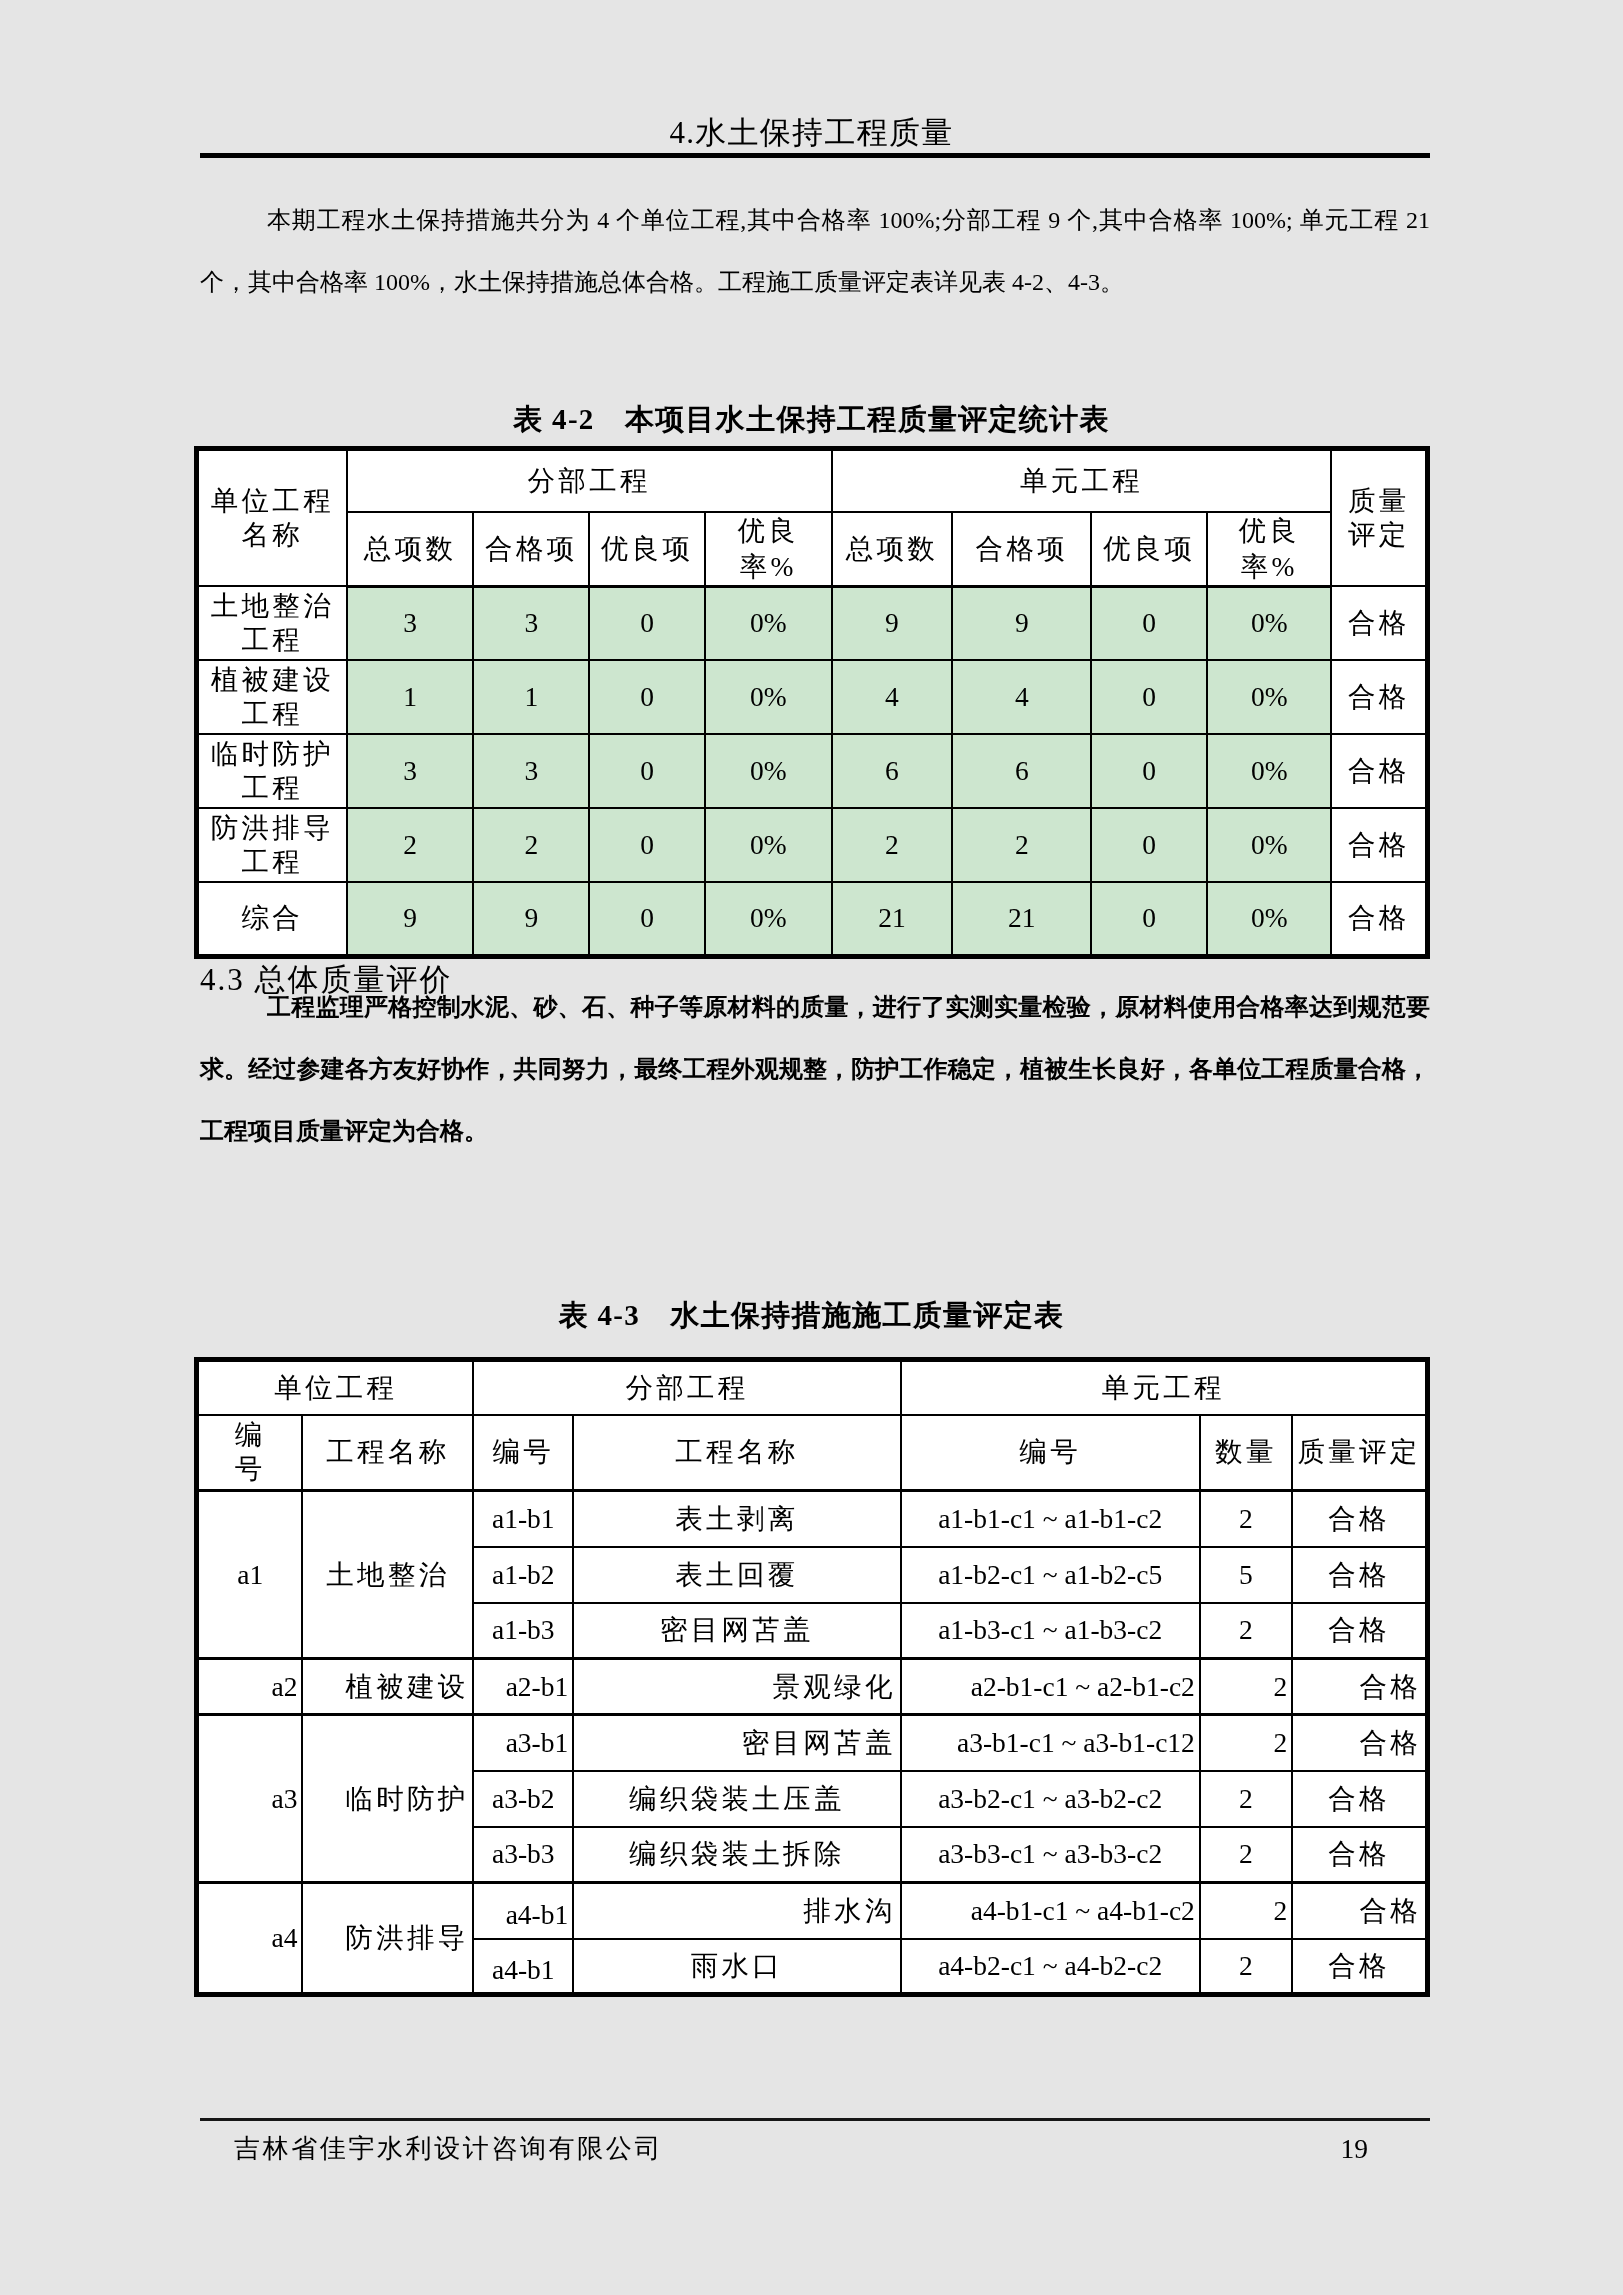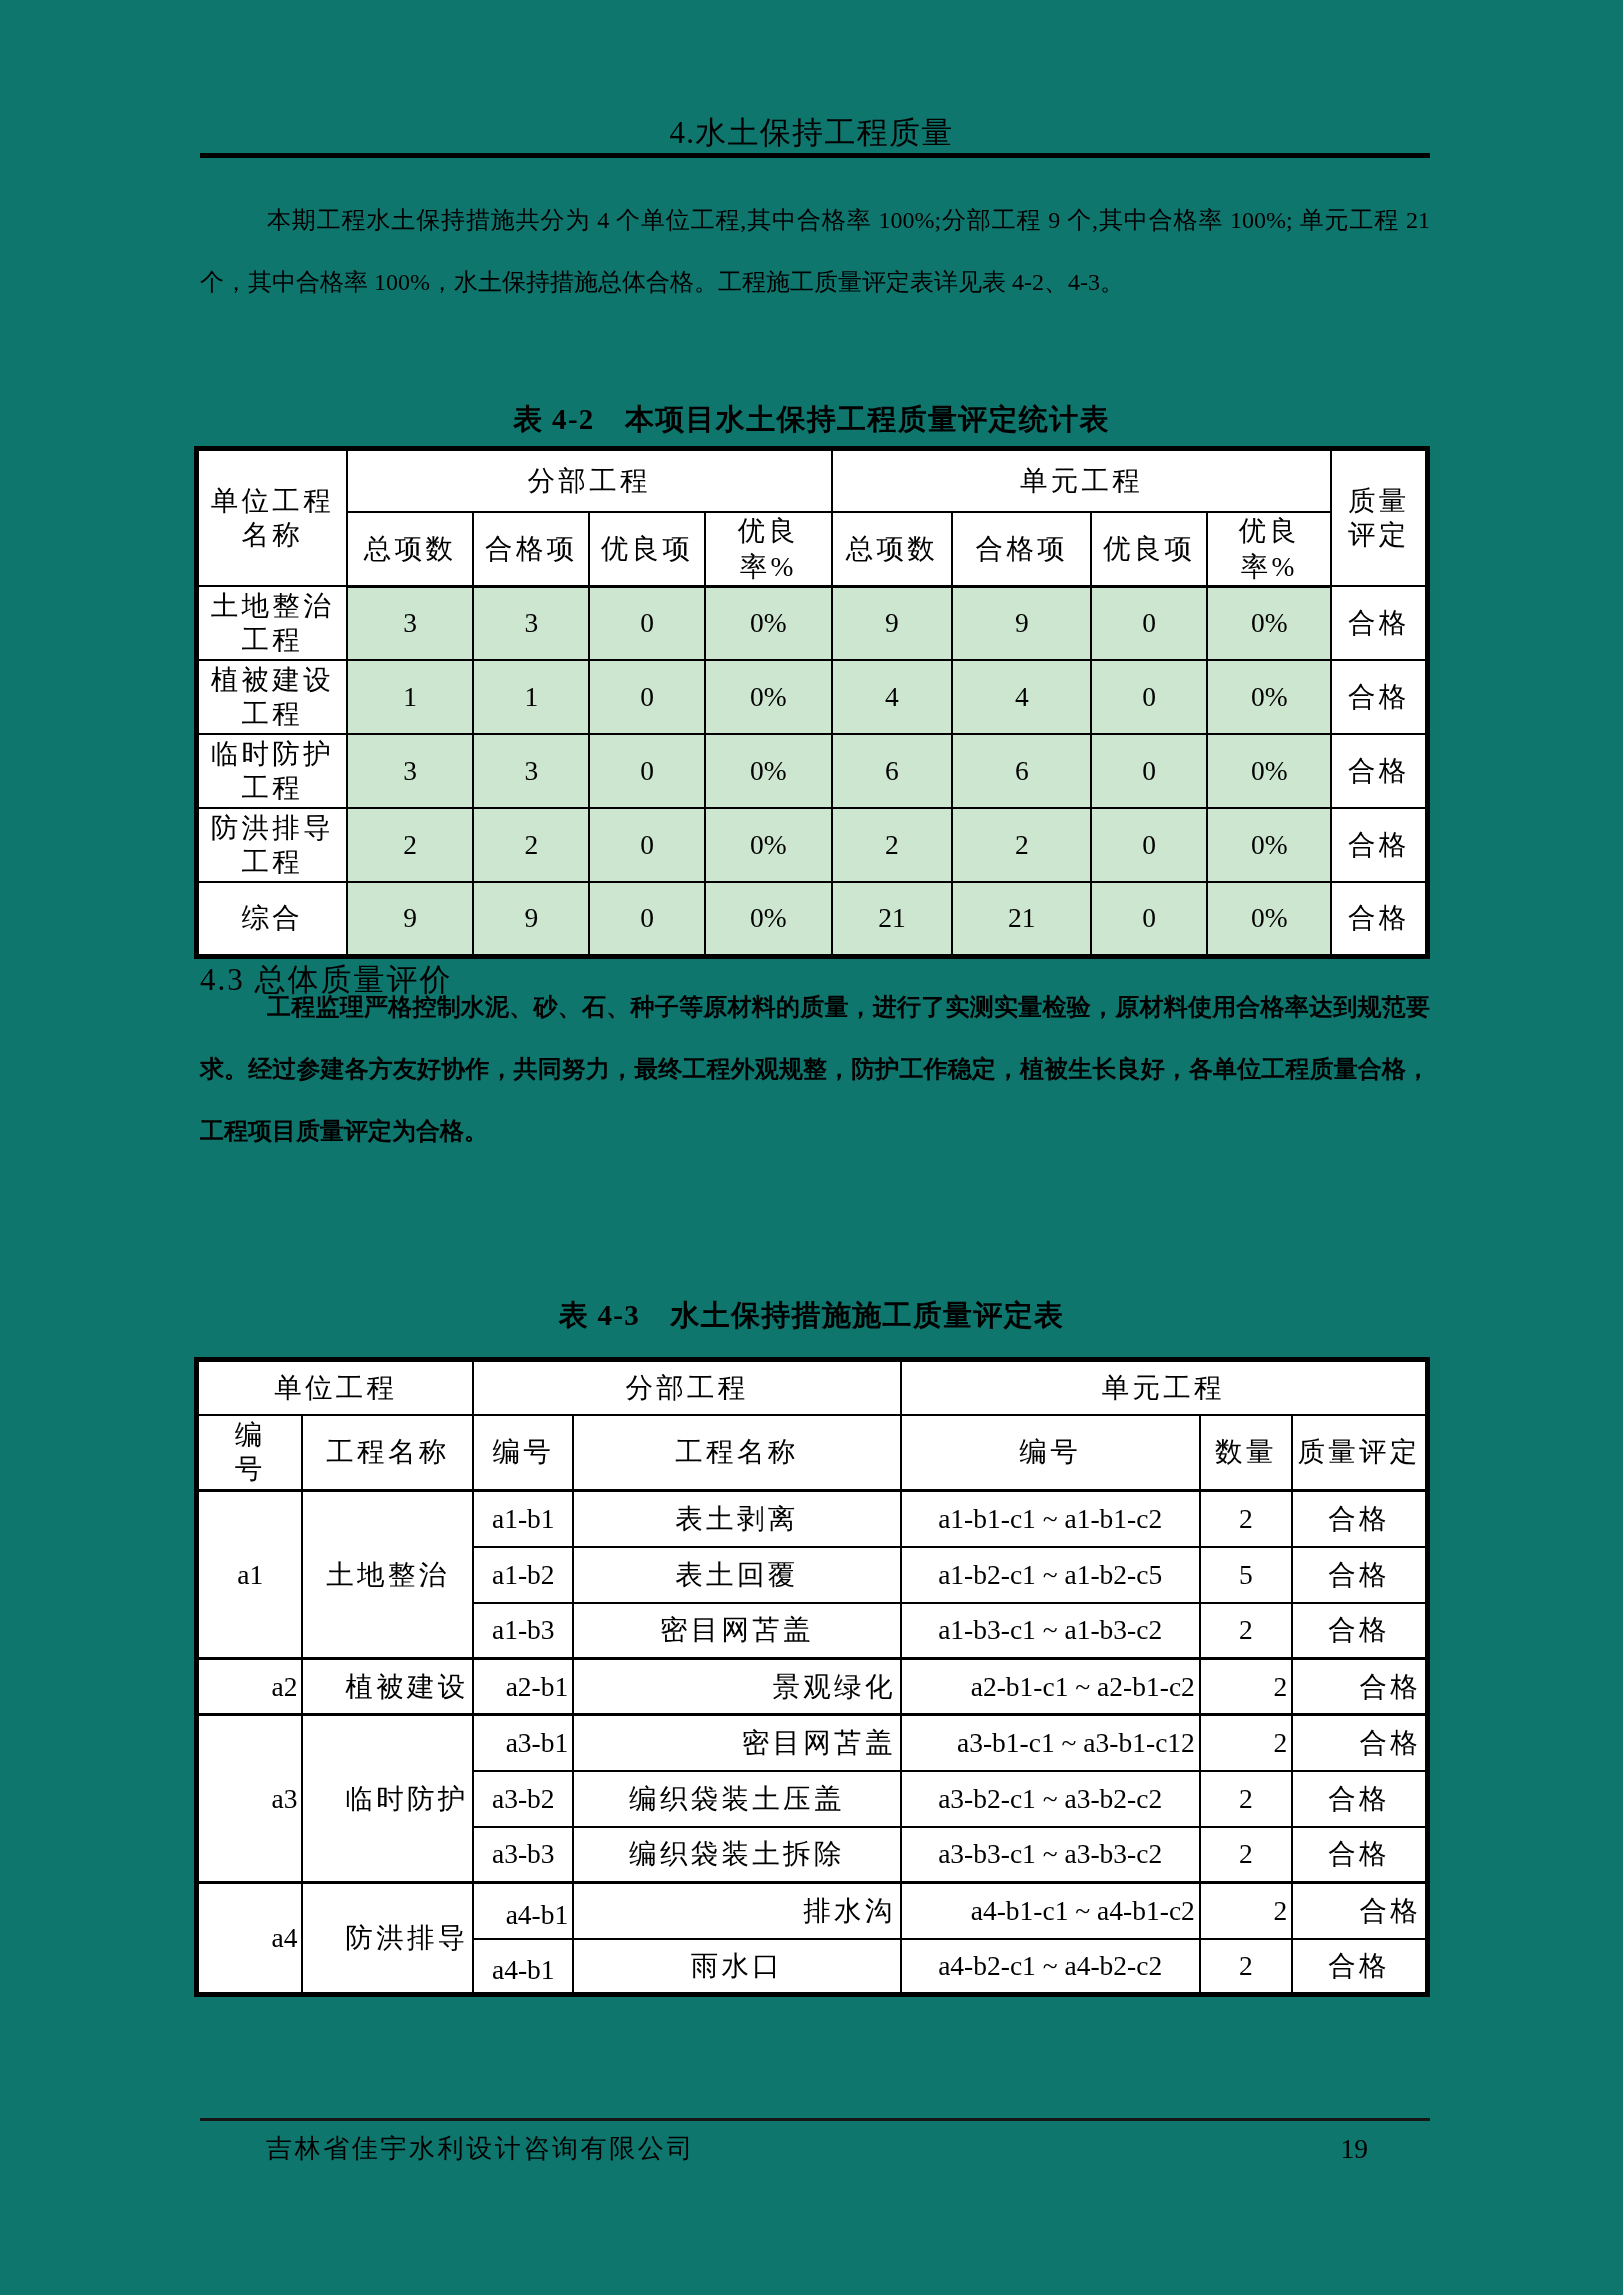--- a/index.html
+++ b/index.html
@@ -2,21 +2,21 @@
 <html style="font-size:10.5px"><head>
 <meta charset="utf-8">
 <style>
   * { margin:0; padding:0; box-sizing:border-box; }
   html,body { background:#ffffff; }
   body {
     width:1623px; height:2295px; position:relative;
     font-family:"Liberation Serif","DejaVu Serif",serif;
     color:#000;
   }
-  .page { position:absolute; inset:0; background:#0f766e; }
+  .page { position:absolute; inset:0; background:#e5e5e5; }
 
   
   .chapter-title {
     position:absolute; top:115px; left:0; width:100%;
     text-align:center; font-size:31px; line-height:35px;
     letter-spacing:1.3px;
   }
   .header-rule {
     position:absolute; top:153px; left:200px; width:1230px;
     border-top:5.2px solid #000;
@@ -79,21 +79,21 @@
   
   .footer-rule {
     position:absolute; top:2118px; left:200px; width:1230px;
     border-top:3.3px solid #161616;
   }
   .footer-row {
     position:absolute; top:2130px; left:200px; width:1230px;
     display:flex; justify-content:space-between; align-items:flex-start;
     font-size:26px; line-height:37px;
   }
-  .footer-company { margin-left:66px; letter-spacing:2.6px; }
+  .footer-company { margin-left:34px; letter-spacing:2.6px; }
   .footer-page    { margin-right:62px; font-size:27.5px; }
 </style>
 </head>
 <body>
 
 <div class="page">
 
   <div class="chapter-title">4.水土保持工程质量</div>
   <div class="header-rule"></div>
 

